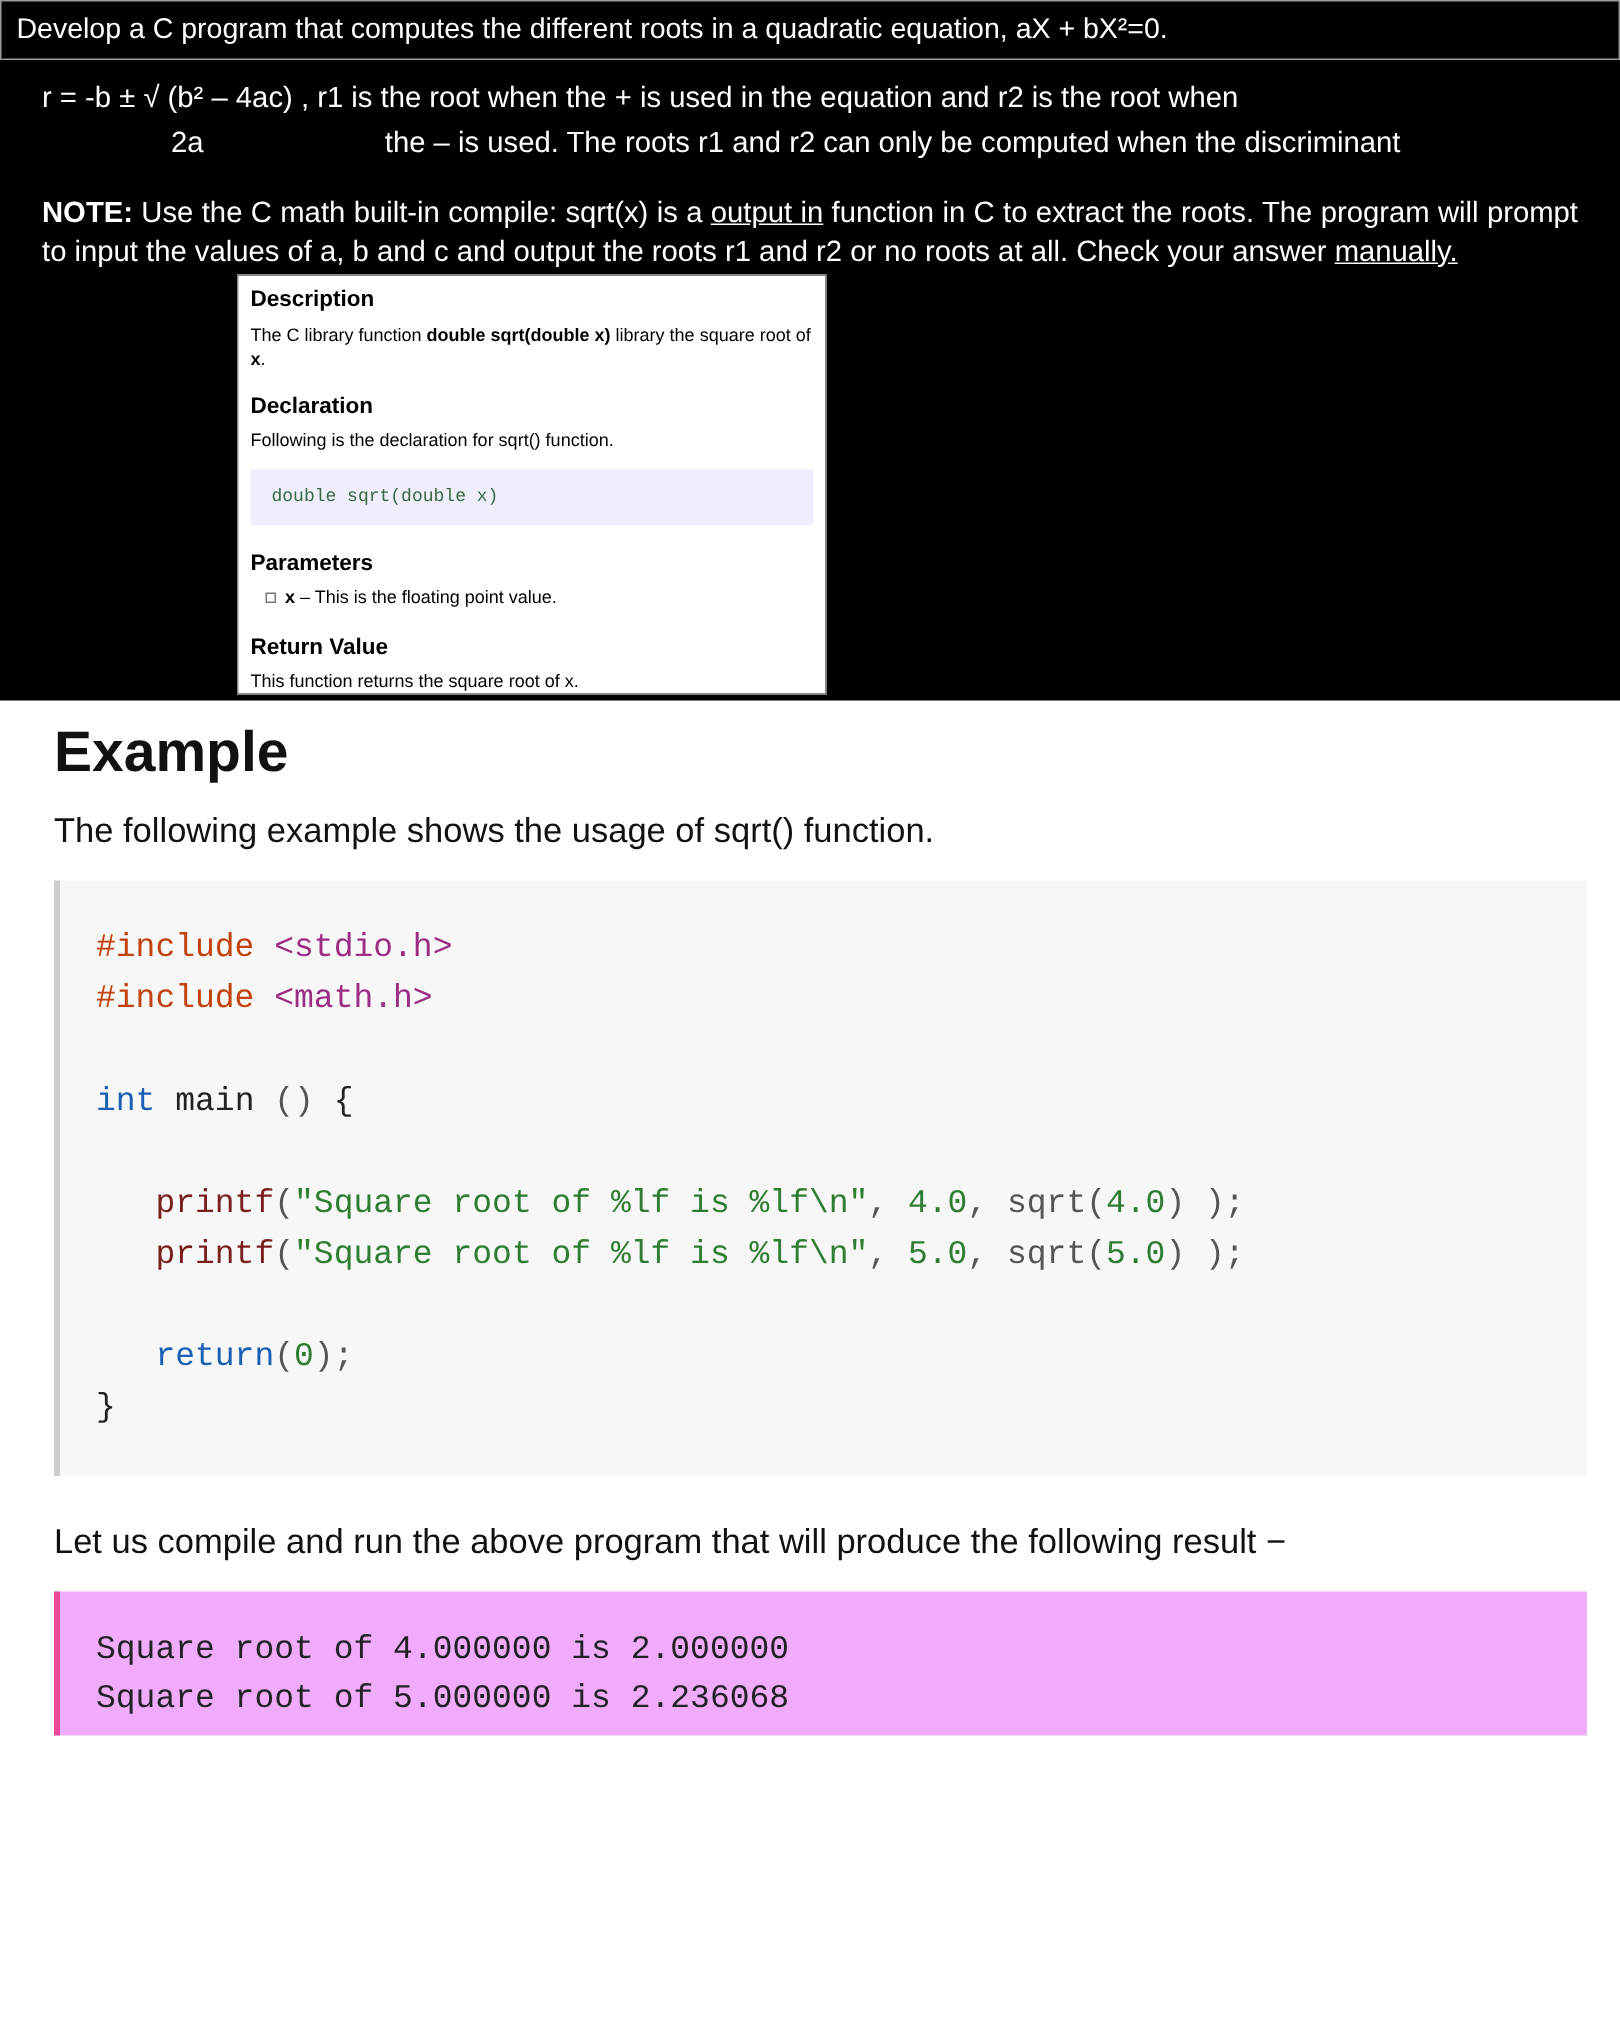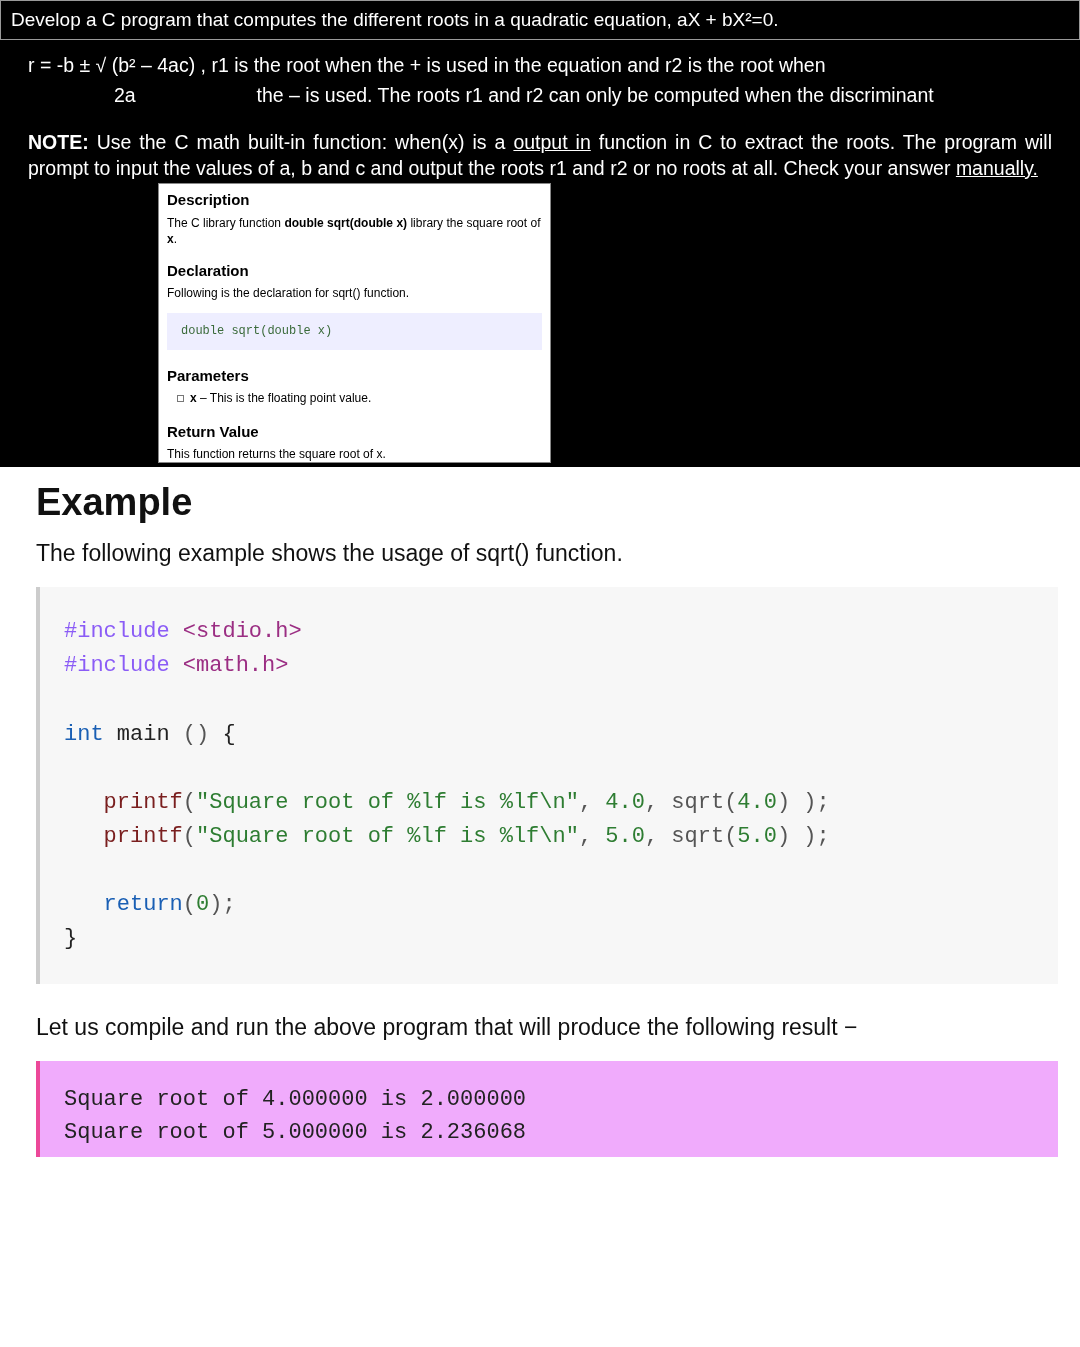--- a/index.html
+++ b/index.html
@@ -100,21 +100,21 @@
     border-left: 4px solid #ccc;
     margin: 18px 0 30px 0;
     padding: 28px 24px;
     font-family: Consolas, "Courier New", monospace;
     font-size: 22px;
     line-height: 1.55;
     white-space: pre;
     color: #222;
     overflow-x: auto;
   }
-  .tok-pp   { color: #8b5cf6; }
+  .tok-pp   { color: #c2410c; }
   .tok-inc  { color: #9b2e83; }
   .tok-kw   { color: #1a5fb4; }
   .tok-fn   { color: #7a1f1f; }
   .tok-str  { color: #2e7d32; }
   .tok-num  { color: #2e7d32; }
   .tok-op   { color: #555; }
 
   .output-block {
     background: #f0abfc;
     border-left: 4px solid #ec4899;
@@ -139,21 +139,21 @@
       <span>r = </span><span class="frac-top">-b ± √ (b² – 4ac)</span><span> , r1 is the root when the + is used in the equation and r2 is the root when</span>
     </div>
     <div class="denom-row">
       <span>2a</span>
       <span style="display:inline-block;width:110px"></span>
       <span>the – is used. The roots r1 and r2 can only be computed when the discriminant</span>
     </div>
 
 
     <div class="note-para">
-      <span class="note-bold">NOTE:</span><span> Use the C math built-in function: when(x) is a </span><span class="built-in">output in</span><span> function in C to extract the roots. The program will prompt to input the values of a, b and c and output the roots r1 and r2 or no roots at all. Check your answer </span><span class="manually">manually.</span>
+      <span class="note-bold">NOTE:</span><span> Use the C math built-in compile: sqrt(x) is a </span><span class="built-in">output in</span><span> function in C to extract the roots. The program will prompt to input the values of a, b and c and output the roots r1 and r2 or no roots at all. Check your answer </span><span class="manually">manually.</span>
     </div>
 
     <div class="doc-box">
       <h4>Description</h4>
       <div class="doc-text">
         <span>The C library function </span><b>double sqrt(double x)</b><span> library the square root of </span><b>x</b><span>.</span>
       </div>
 
       <h4>Declaration</h4>
       <div class="doc-text">Following is the declaration for sqrt() function.</div>

